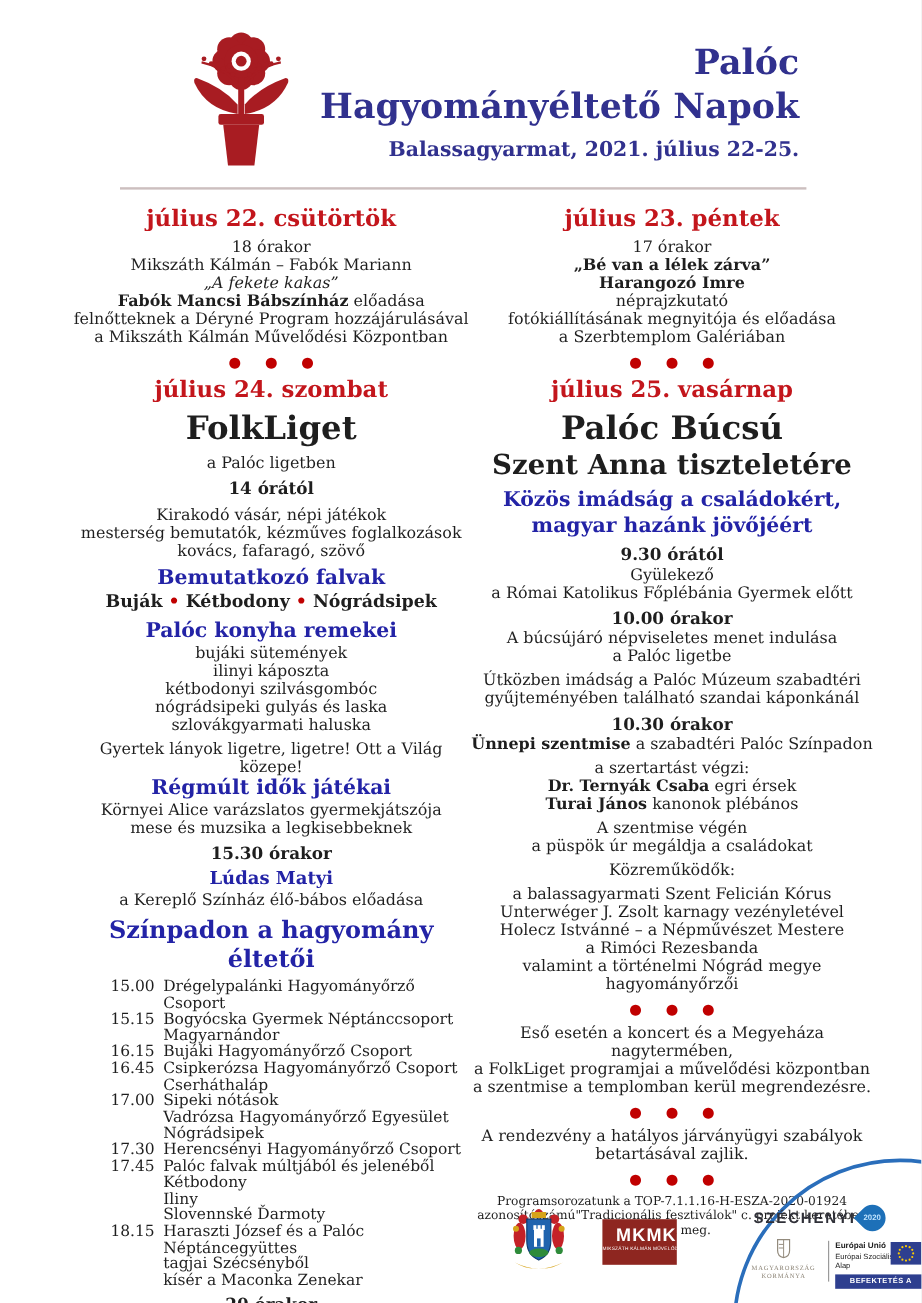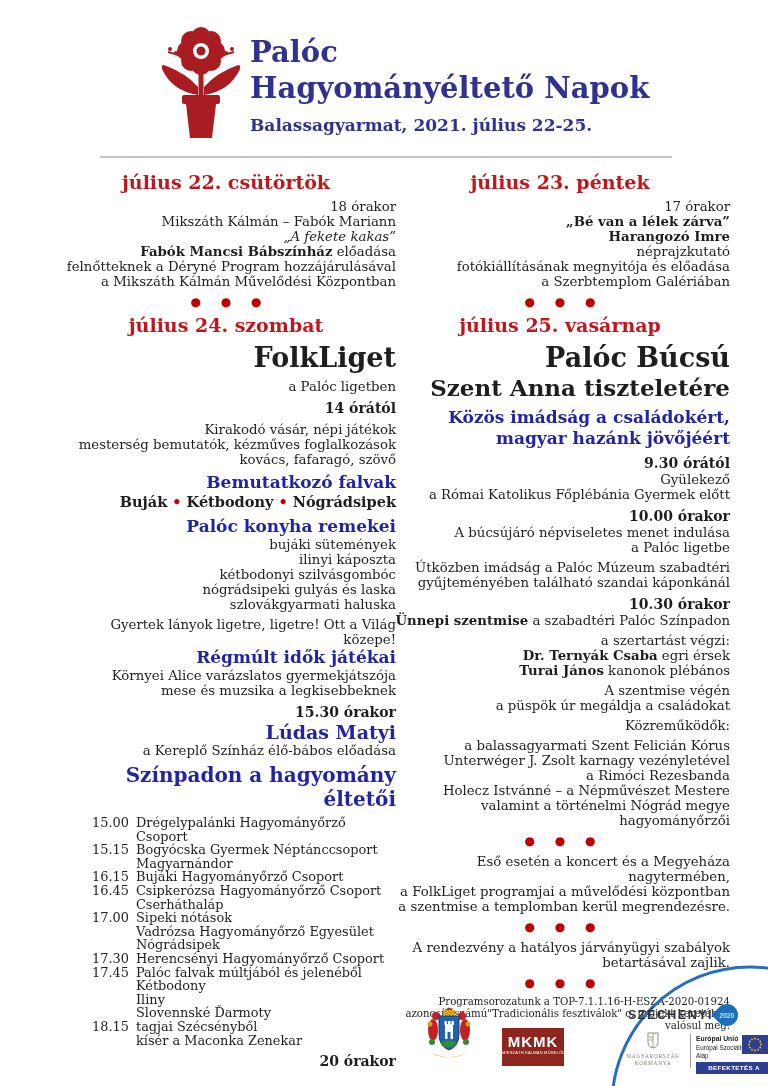--- a/index.html
+++ b/index.html
@@ -5,55 +5,55 @@
   :root{
     --red:#c3161c; --blue:#2323a6; --navy:#31318e; --dot:#c00000; --ink:#1e1e1e;
     --maroon:#8e2620; --eublue:#2e3f8f; --szblue:#2a6ebb; --flower:#a81c22;
   }
   *{margin:0;padding:0;box-sizing:border-box;}
   html,body{background:#e8e8e8;}
   .page{position:relative;width:768px;height:1086px;background:#ffffff;overflow:hidden;
         font-family:"DejaVu Serif","Liberation Serif",serif;color:var(--ink);margin:0 auto;}
   
   .flower{position:absolute;left:148px;top:24px;width:106px;height:120px;}
-  .title-block{position:absolute;left:250px;top:34px;width:430px;text-align:left;}
+  .title-block{position:absolute;left:236px;top:34px;width:430px;text-align:right;}
   .title{font-size:29px;line-height:36px;font-weight:bold;color:var(--navy);}
   .subtitle{font-size:17px;line-height:22px;font-weight:bold;color:var(--navy);margin-top:8px;}
   .divider{position:absolute;top:156px;left:100px;width:572px;border-top:2px solid #ccbfbf;}
   
   .col{position:absolute;top:172px;width:340px;text-align:center;}
   .col-left{left:56px;}
   .col-right{left:390px;}
   .day{font-size:19px;line-height:21px;font-weight:bold;color:var(--red);margin:0 0 6px;}
-  .para{margin-bottom:5px;text-align:right;}
+  .para{margin-bottom:5px;}
   .line{font-size:13.3px;line-height:15px;}
   .line.b{font-weight:bold;}
   .line.bi{font-weight:normal;font-style:italic;}
   .line.time{font-weight:bold;font-size:14px;line-height:18px;}
   .line.blue{color:var(--blue);font-weight:bold;font-size:17px;line-height:21px;}
-  .line.blue-lg{color:var(--blue);font-weight:bold;font-size:19px;line-height:22px;}
+  .line.blue-lg{color:var(--blue);font-weight:bold;font-size:15px;line-height:22px;}
   .line.blue-xl{color:var(--blue);font-weight:bold;font-size:20px;line-height:24px;}
   .line.huge{font-size:27px;line-height:32px;font-weight:bold;}
   .line.huge2{font-size:23px;line-height:28px;font-weight:bold;}
   .line.small{font-size:10.2px;line-height:11.8px;}
   .line .b{font-weight:bold;}
   .line.villages{font-weight:bold;font-size:14.5px;line-height:18px;}
   .bullet{color:var(--dot);padding:0 5px;font-weight:bold;}
   .dots{color:var(--dot);font-size:12px;line-height:12px;letter-spacing:8px;padding-left:8px;margin:7px 0;}
   
   .schedule{text-align:left;padding-left:36px;margin:2px 0 5px;}
   .schedule-row{display:flex;}
   .s-time{flex:none;width:44px;font-size:12.9px;line-height:13.6px;}
   .s-text{font-size:12.9px;line-height:13.6px;}
   
   .arc-svg{position:absolute;left:600px;top:955px;width:168px;height:131px;}
   .logo-strip{position:absolute;left:400px;top:1002px;width:368px;height:84px;}
   .arms{position:absolute;left:26px;top:2px;}
-  .mkmk{position:absolute;left:102px;top:26px;width:62px;height:38px;background:var(--maroon);
-        color:#fff;text-align:center;font-family:"Liberation Sans",sans-serif;}
+  .mkmk{position:absolute;left:102px;top:14px;width:62px;height:38px;background:var(--maroon);
+        color:#fff;text-align:right;font-family:"Liberation Sans",sans-serif;}
   .mkmk-main{font-size:15px;font-weight:bold;letter-spacing:1px;line-height:17px;padding-top:5px;}
   .mkmk-sub{font-size:4px;line-height:5px;letter-spacing:.2px;white-space:nowrap;overflow:hidden;}
   .sz-cluster{position:absolute;left:220px;top:0;width:148px;font-family:"Liberation Sans",sans-serif;}
   .sz-top{position:absolute;left:8px;top:2px;display:flex;align-items:center;}
   .sz-word{font-size:12.5px;font-weight:bold;letter-spacing:1.5px;color:#2f3038;}
   .sz-pin{width:22px;height:22px;margin-left:3px;background:#1d70b8;border-radius:50% 50% 50% 0;
           transform:rotate(45deg);display:flex;align-items:center;justify-content:center;}
   .sz-pin span{transform:rotate(-45deg);color:#bfe3ff;font-size:6.5px;font-weight:bold;}
   .gov{position:absolute;left:0px;top:30px;width:66px;text-align:center;color:#8a8274;}
   .gov-label{font-size:5.4px;line-height:6.6px;letter-spacing:.7px;font-family:"Liberation Serif",serif;}
@@ -212,20 +212,21 @@
           <div class="s-text">
             <div>Palóc falvak múltjából és jelenéből</div>
             <div>Kétbodony</div>
             <div>Iliny</div>
             <div>Slovennské Ďarmoty</div>
           </div>
         </div>
         <div class="schedule-row">
           <div class="s-time">18.15</div>
           <div class="s-text">
+            <div>Haraszti József és a Palóc Néptáncegyüttes</div>
             <div>tagjai Szécsényből</div>
             <div>kísér a Maconka Zenekar</div>
           </div>
         </div>
       </div>
       <div class="para">
         <div class="line time">20 órakor</div>
       </div>
     </div>
   <div class="col col-right">
@@ -274,22 +275,22 @@
       <div class="para">
         <div class="line ">A szentmise végén</div>
         <div class="line ">a püspök úr megáldja a családokat</div>
       </div>
       <div class="para">
         <div class="line ">Közreműködők:</div>
       </div>
       <div class="para">
         <div class="line ">a balassagyarmati Szent Felicián Kórus</div>
         <div class="line ">Unterwéger J. Zsolt karnagy vezényletével</div>
+        <div class="line ">Holecz Istvánné – a Népművészet Mestere</div>
         <div class="line ">a Rimóci Rezesbanda</div>
-        <div class="line ">Holecz Istvánné – a Népművészet Mestere</div>
         <div class="line ">valamint a történelmi Nógrád megye</div>
         <div class="line ">hagyományőrzői</div>
       </div>
       <div class="dots">● ● ●</div>
       <div class="para">
         <div class="line ">Eső esetén a koncert és a Megyeháza nagytermében,</div>
         <div class="line ">a FolkLiget programjai a művelődési központban</div>
         <div class="line ">a szentmise a templomban kerül megrendezésre.</div>
       </div>
       <div class="dots">● ● ●</div>

